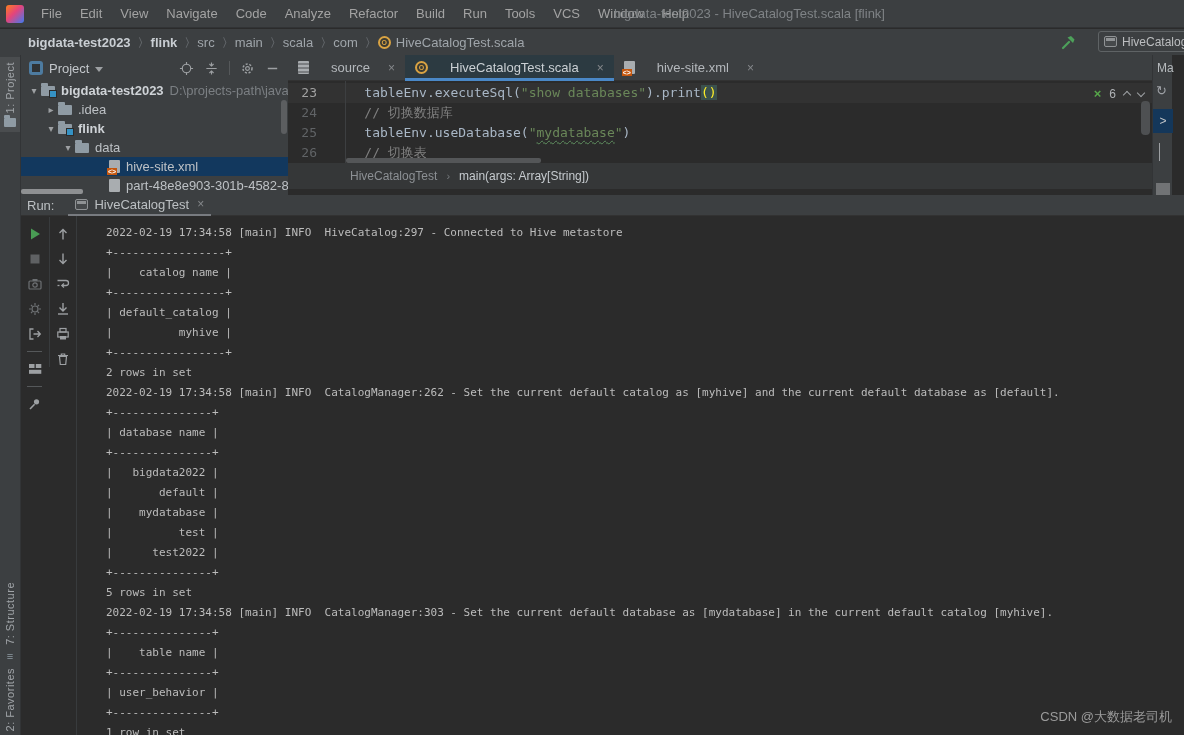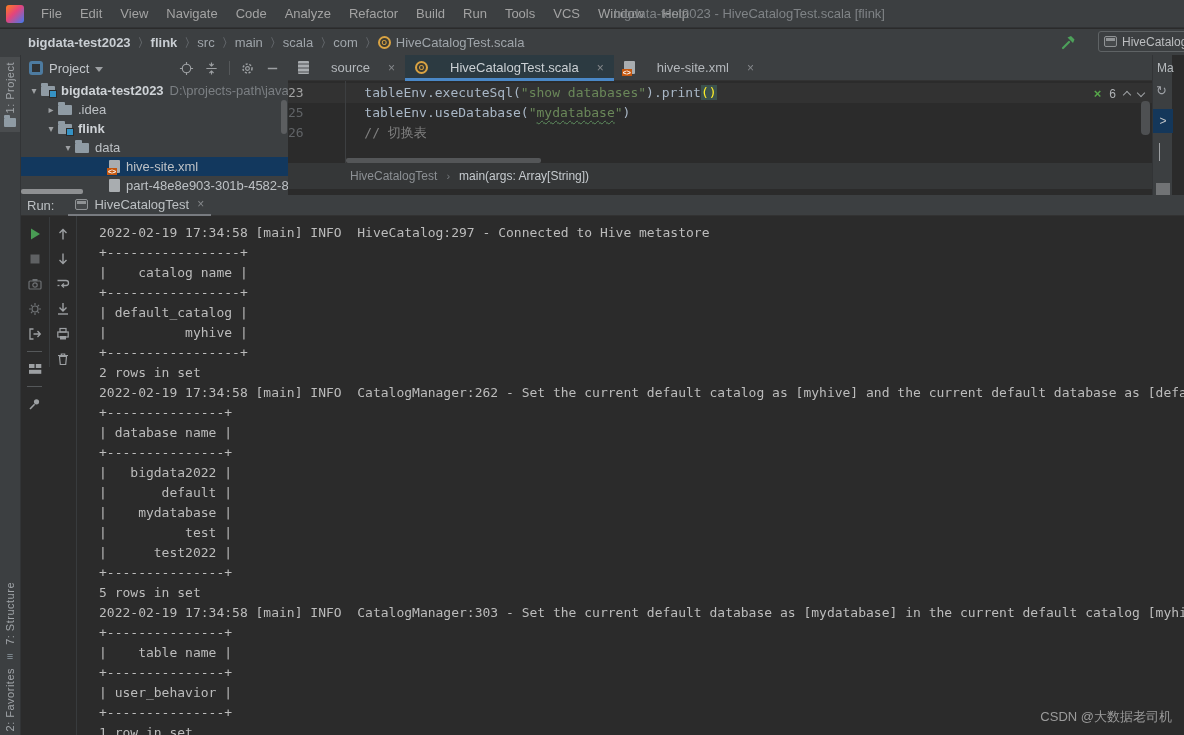--- a/index.html
+++ b/index.html
@@ -80,21 +80,21 @@
   .tabs { height:26px; background:#3c3f41; display:flex; border-bottom:1px solid #323232; }
   .tab { display:flex; align-items:center; gap:16px; padding:0 10px; font-size:13px; color:#b4b8bc; position:relative; }
   .tab.active { background:#2c3a41; color:#cbd0d4; }
   .tab.active::after { content:""; position:absolute; left:0; right:0; bottom:-1px; height:3px; background:#4a88c7; }
   .tab-close { color:#85888b; font-size:12px; margin-left:2px; }
   .code { position:absolute; top:26px; left:0; right:0; height:82px; padding-top:2px;
           font-family:"DejaVu Sans Mono",monospace; font-size:13px; }
   .gutter-line { position:absolute; left:57px; top:26px; height:82px; width:1px; background:#3d3f41; }
   .code-line { height:20px; line-height:20px; display:flex; white-space:pre; }
   .code-line.current { background:#323232; }
-  .ln { width:43px; text-align:left; padding-right:14px; color:#606366; flex:none; }
+  .ln { width:43px; text-align:right; padding-right:14px; color:#606366; flex:none; }
   .code-line.current .ln { color:#a2a2a2; }
   .code-text { padding-left:2px; }
   .seg-code { color:#a9b7c6; }
   .seg-str { color:#6a8759; }
   .seg-str-wavy { color:#6a8759; text-decoration:underline wavy #5f8f5f 1px; text-underline-offset:3px; }
   .seg-comment { color:#808080; }
   .seg-paren { color:#ffef28; background:#3b514d; }
   .ed-hscroll { position:absolute; left:58px; top:103px; width:195px; height:5px; background:#545658; border-radius:2px; }
   .ed-vscroll { position:absolute; right:14px; top:46px; width:9px; height:34px; background:#4e5052; border-radius:4px; }
   .inspect { position:absolute; right:20px; top:31px; display:flex; align-items:center; gap:8px;
@@ -128,21 +128,21 @@
   .icon-app { width:13px; height:11px; border:1px solid #8f9294; border-radius:2px; background:#46494b;
               position:relative; flex:none; }
   .icon-app::before { content:""; position:absolute; left:1px; top:1px; right:1px; height:3px; background:#8f9294; }
   .run-toolbar { position:absolute; top:22px; display:flex; flex-direction:column; align-items:center;
                  gap:9px; padding-top:9px; width:27px; }
   .run-toolbar.col1 { left:0; }
   .run-toolbar.col2 { left:28px; border-left:1px solid #383b3d; }
   .run-toolbar .tb-icon { width:16px; height:16px; }
   .tb-sep { width:15px; height:1px; background:#55585a; }
   .console { position:absolute; left:55px; top:21px; right:0; bottom:0; border-left:1px solid #383b3d;
-             padding:7px 0 0 22px; font-family:"DejaVu Sans Mono",monospace; font-size:13px;
+             padding:7px 0 0 29px; font-family:"DejaVu Sans Mono",monospace; font-size:11px;
              line-height:20px; color:#bcbcbc; overflow:hidden; }
   .console-line { white-space:pre; }
   .watermark { position:absolute; right:12px; top:708px; font-size:13px; color:#9b9b9b; }
 </style>
 </head>
 <body>
 
 <div id="app">
 
   <div class="menubar">
@@ -303,20 +303,21 @@
           <span class="tab-close">×</span>
         </div>
         <div class="tab">
           <span class="tree-ico page xml"></span>
           <span>hive-site.xml</span>
           <span class="tab-close">×</span>
         </div>
       </div>
     <div class="code">
         <div class="code-line current"><span class="ln">23</span><span class="code-text"><span class="seg-code">    tableEnv.executeSql(</span><span class="seg-str">"show databases"</span><span class="seg-code">).print</span><span class="seg-paren">()</span></span></div>
+        <div class="code-line"><span class="ln">24</span><span class="code-text"><span class="seg-comment">    // 切换数据库</span></span></div>
         <div class="code-line"><span class="ln">25</span><span class="code-text"><span class="seg-code">    tableEnv.useDatabase(</span><span class="seg-str">"</span><span class="seg-str-wavy">mydatabase</span><span class="seg-str">"</span><span class="seg-code">)</span></span></div>
         <div class="code-line"><span class="ln">26</span><span class="code-text"><span class="seg-comment">    // 切换表</span></span></div>
       </div>
     <div class="gutter-line"></div>
     <div class="ed-hscroll"></div>
     <div class="ed-vscroll"></div>
     <div class="inspect">
       <span class="mark">×</span>
       <span>6</span>
       <span class="chev up"></span>

